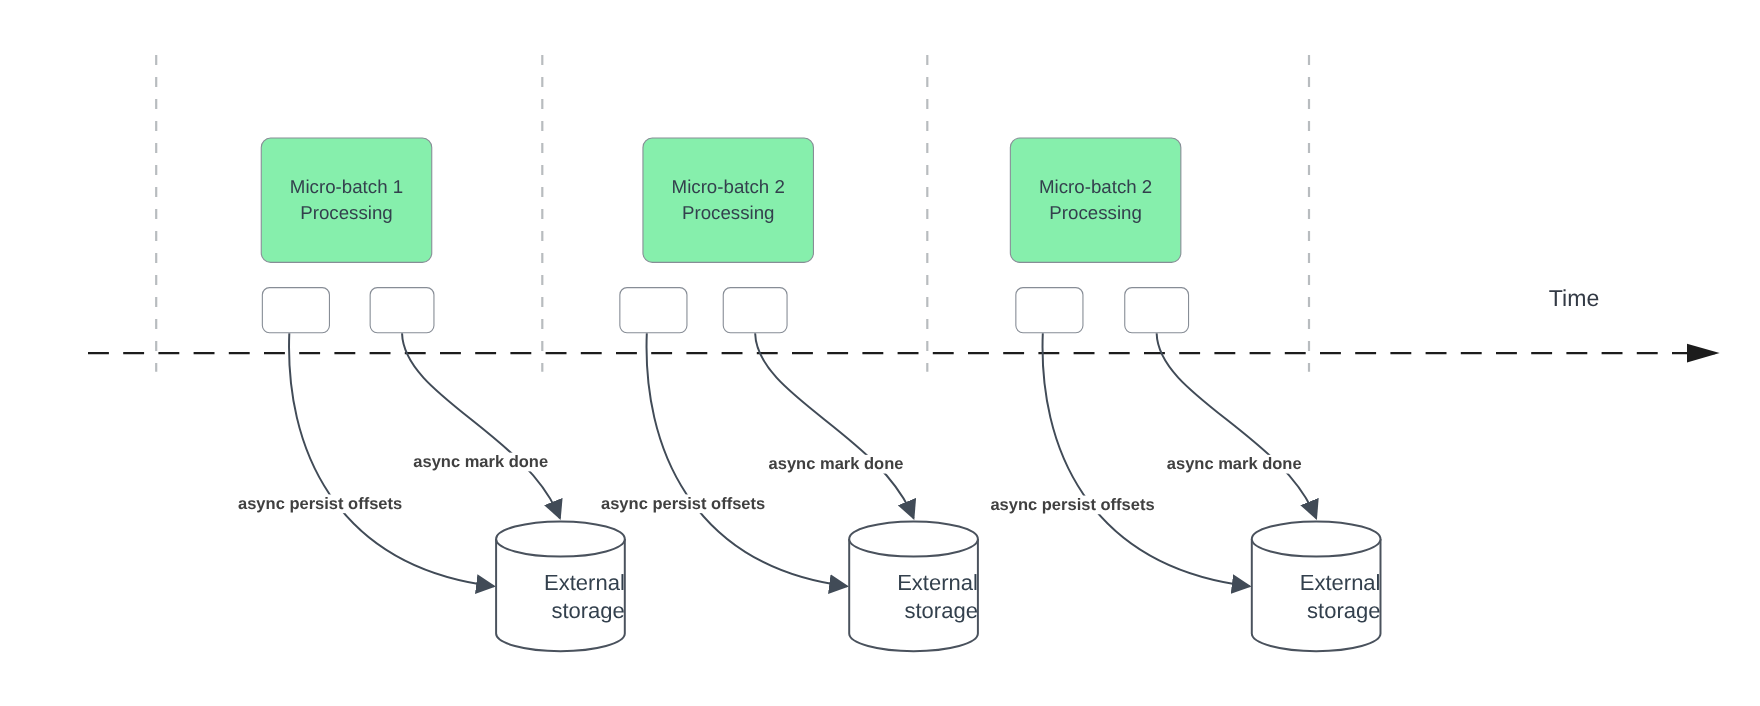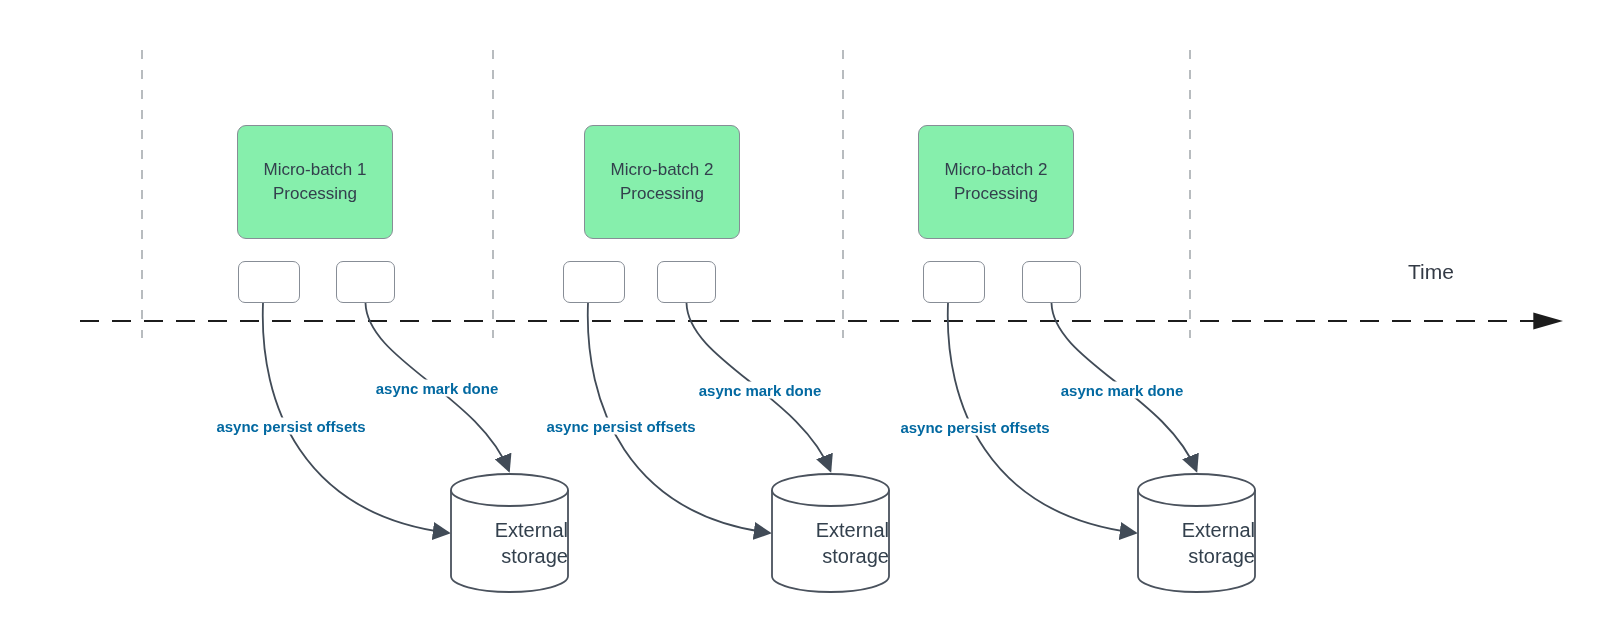--- a/index.html
+++ b/index.html
@@ -42,24 +42,25 @@
     height: 42px; top: 261px;
     border: 1.5px solid #878d96;
     border-radius: 7px;
     background: #ffffff;
     box-sizing: border-box;
   }
   .flow-label {
     position: absolute;
     transform: translate(-50%, -50%);
     font-size: 15px; font-weight: bold;
-    color: #0369a1;
+    color: #404040;
     background: #ffffff;
     padding: 0 3px;
     white-space: nowrap;
+    margin-top: 32px;
   }
   .storage-label {
     position: absolute;
     top: 517px; width: 117px;
     text-align: right;
     font-size: 20px; line-height: 26px;
     color: #33404d;
   }
   .time-label {
     position: absolute;

